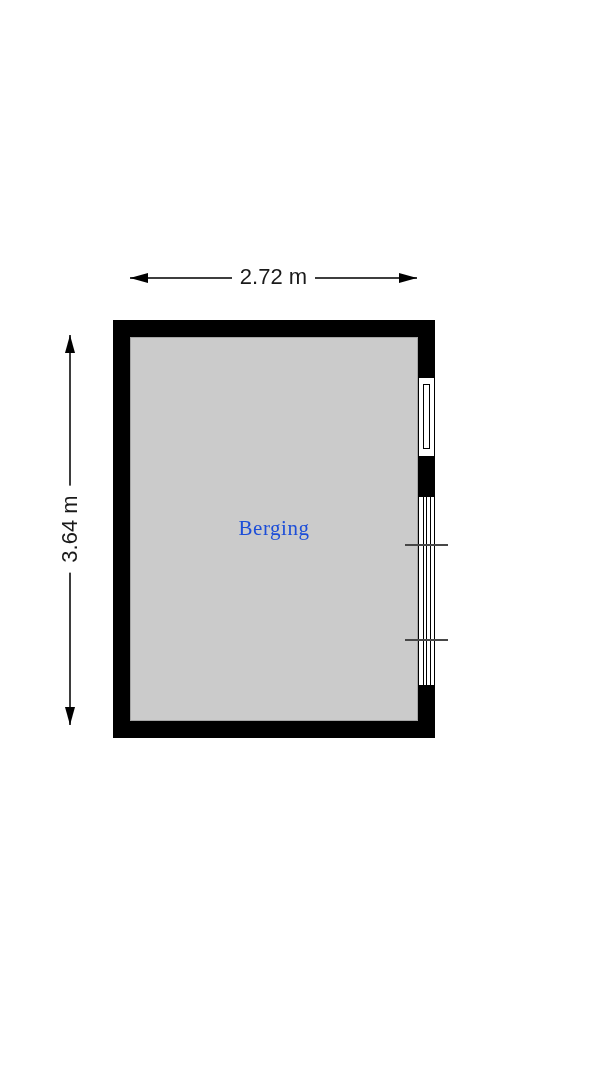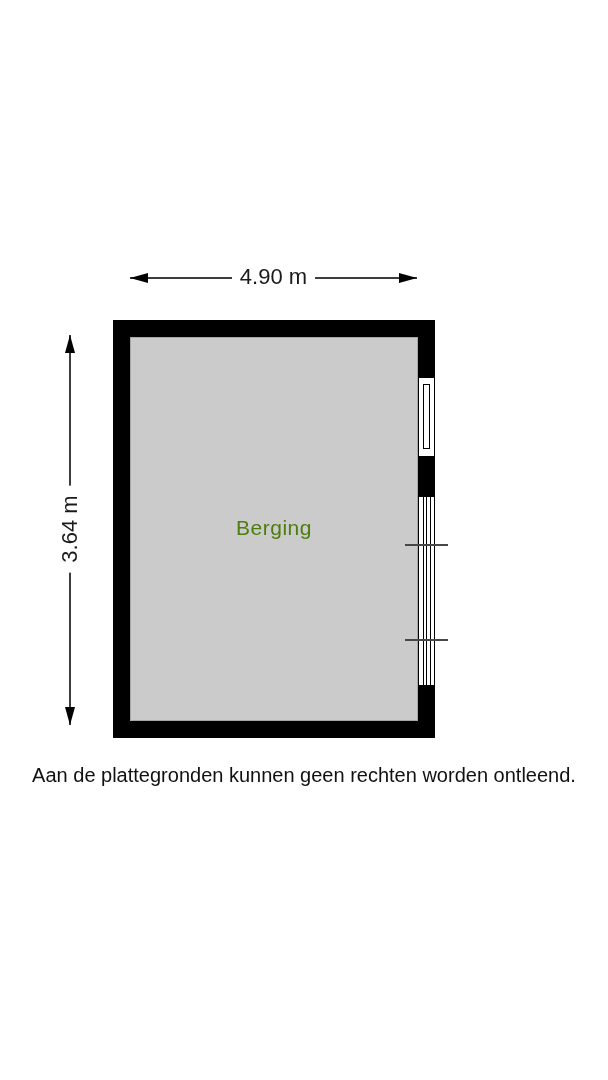--- a/index.html
+++ b/index.html
@@ -31,22 +31,23 @@
     box-shadow: inset 0 0 0 1px #a6a6a6;
   }
   .room-label-wrap {
     position: absolute;
     left: 130px; top: 516px;
     width: 288px;
     text-align: center;
   }
   .room-label-wrap span {
     font-size: 21px;
-    color: #4d7c0f;
+    color: #1d4ed8;
     letter-spacing: 0.5px;
+    font-family: Liberation Serif, serif;
   }
 
   
   .window-small {
     position: absolute;
     left: 418px; top: 377px;
     width: 17px; height: 80px;
     background: #ffffff;
     border: 1px solid #000000;
   }
@@ -151,21 +152,21 @@
 </style>
 </head>
 <body>
 
 <div class="canvas">
 
   <div class="dim-line dim-h-line"></div>
   <div class="arrow arrow-left"></div>
   <div class="arrow arrow-right"></div>
   <div class="dim-label-h">
-    <span>4.90 m</span>
+    <span>2.72 m</span>
   </div>
 
   <div class="dim-line dim-v-line"></div>
   <div class="arrow arrow-up"></div>
   <div class="arrow arrow-down"></div>
   <div class="dim-label-v">3.64 m</div>
 
   <div class="plan-outer"></div>
   <div class="plan-floor"></div>
 
@@ -177,16 +178,15 @@
     <div class="pane-line l3"></div>
   </div>
   <div class="sill-tick t1"></div>
   <div class="sill-tick t2"></div>
 
   <div class="room-label-wrap">
     <span>Berging</span>
   </div>
 
   <div class="footer">
-    <div>Aan de plattegronden kunnen geen rechten worden ontleend.</div>
   </div>
 
 </div>
 
 </body></html>

